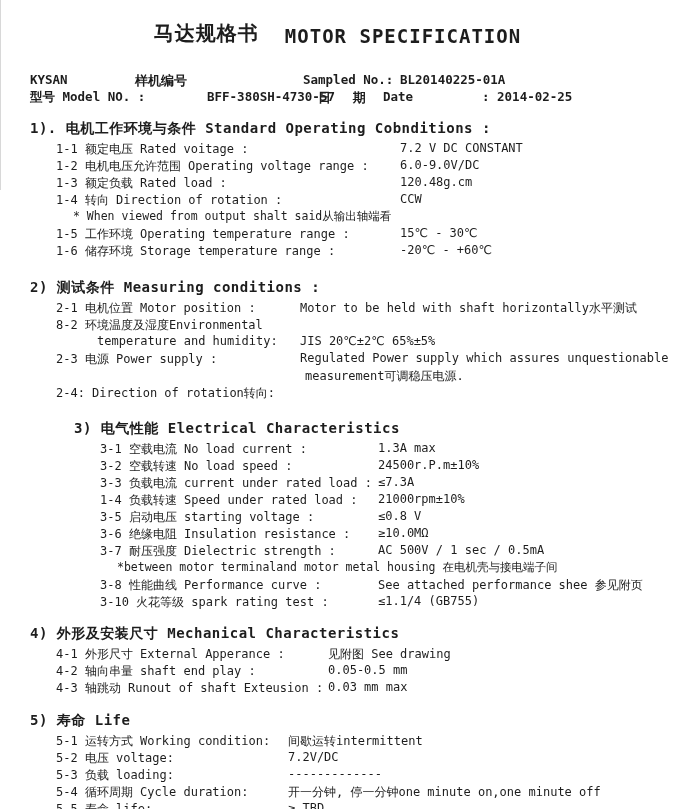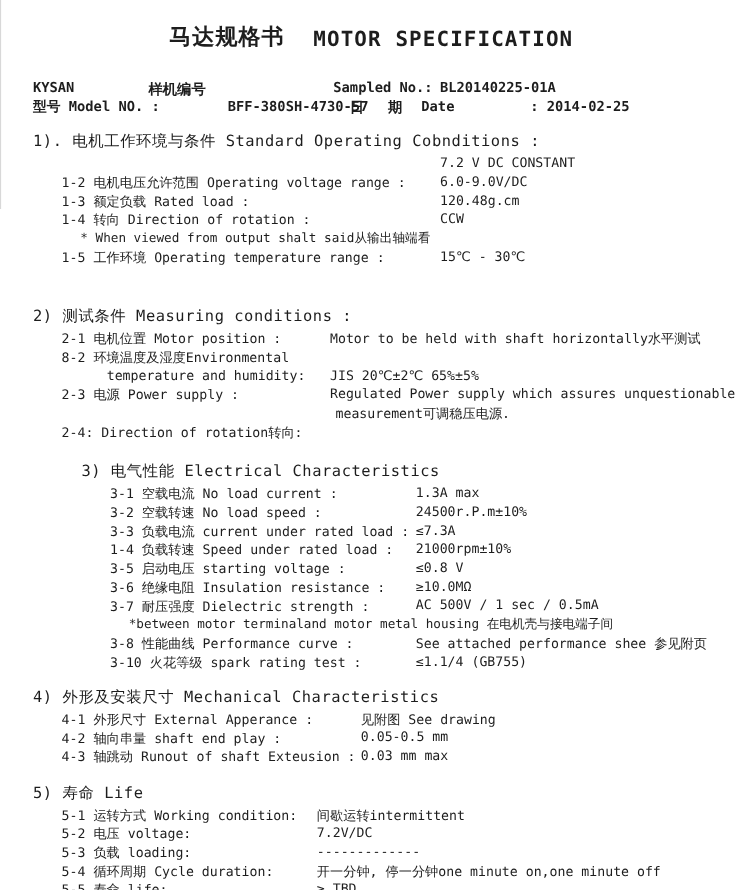--- a/index.html
+++ b/index.html
@@ -37,21 +37,21 @@
   .pos-date-en{left:383px;}
   .pos-date-val{left:482px;}
   
   .section{position:absolute;left:0;width:675px;}
   .sec1{top:120px;--vx:400px;}
   .sec2{top:279px;--vx:300px;}
   .sec3{top:420px;padding-left:44px;--vx:334px;}
   .sec4{top:625px;--vx:328px;}
   .sec5{top:712px;--vx:288px;}
   .heading{
-    height:21px;font-size:14px;font-weight:400;letter-spacing:.5px;
+    height:21px;font-size:14px;font-weight:700;letter-spacing:.5px;
     padding-left:30px;white-space:nowrap;
   }
   .row{position:relative;height:17px;font-size:12px;white-space:nowrap;}
   .row .lbl{position:absolute;left:56px;top:0;}
   .row.note .lbl{left:73px;font-size:11.5px;}
   .row.cont .lbl{left:97px;}
   .row .val{position:absolute;left:var(--vx);top:0;text-align:center;}
   .row.contval .val{left:calc(var(--vx) + 5px);}
   
   .scan-edge{position:absolute;left:0;top:0;width:1px;height:190px;background:#d8d8d8;}
@@ -79,40 +79,45 @@
     <span class="pos-model-no">BFF-380SH-4730-57</span>
     <span class="pos-date-cn">日 期</span>
     <span class="pos-date-en">Date</span>
     <span class="pos-date-val">: 2014-02-25</span>
   </div>
 
   <div>
       <div class="section sec1">
         <div class="heading">1). 电机工作环境与条件 Standard Operating Cobnditions :</div>
         <div class="row item">
+          <span class="lbl">1-1 额定电压 Rated voitage :</span>
           <span class="val">7.2 V DC  CONSTANT</span>
         </div>
         <div class="row item">
           <span class="lbl">1-2 电机电压允许范围 Operating voltage range :</span>
           <span class="val">6.0-9.0V/DC</span>
         </div>
         <div class="row item">
           <span class="lbl">1-3 额定负载 Rated load :</span>
           <span class="val">120.48g.cm</span>
         </div>
         <div class="row item">
           <span class="lbl">1-4 转向 Direction of rotation :</span>
           <span class="val">CCW</span>
         </div>
         <div class="row note">
           <span class="lbl">* When viewed from output shalt said从输出轴端看</span>
         </div>
         <div class="row item">
           <span class="lbl">1-5 工作环境 Operating temperature range :</span>
           <span class="val">15℃ - 30℃</span>
+        </div>
+        <div class="row item">
+          <span class="lbl">1-6 储存环境 Storage temperature range :</span>
+          <span class="val">-20℃ - +60℃</span>
         </div>
       </div>
       <div class="section sec2">
         <div class="heading">2)  测试条件 Measuring conditions :</div>
         <div class="row item">
           <span class="lbl">2-1 电机位置 Motor position :</span>
           <span class="val">Motor to be held  with shaft horizontally水平测试</span>
         </div>
         <div class="row item">
           <span class="lbl">8-2 环境温度及湿度Environmental</span>

